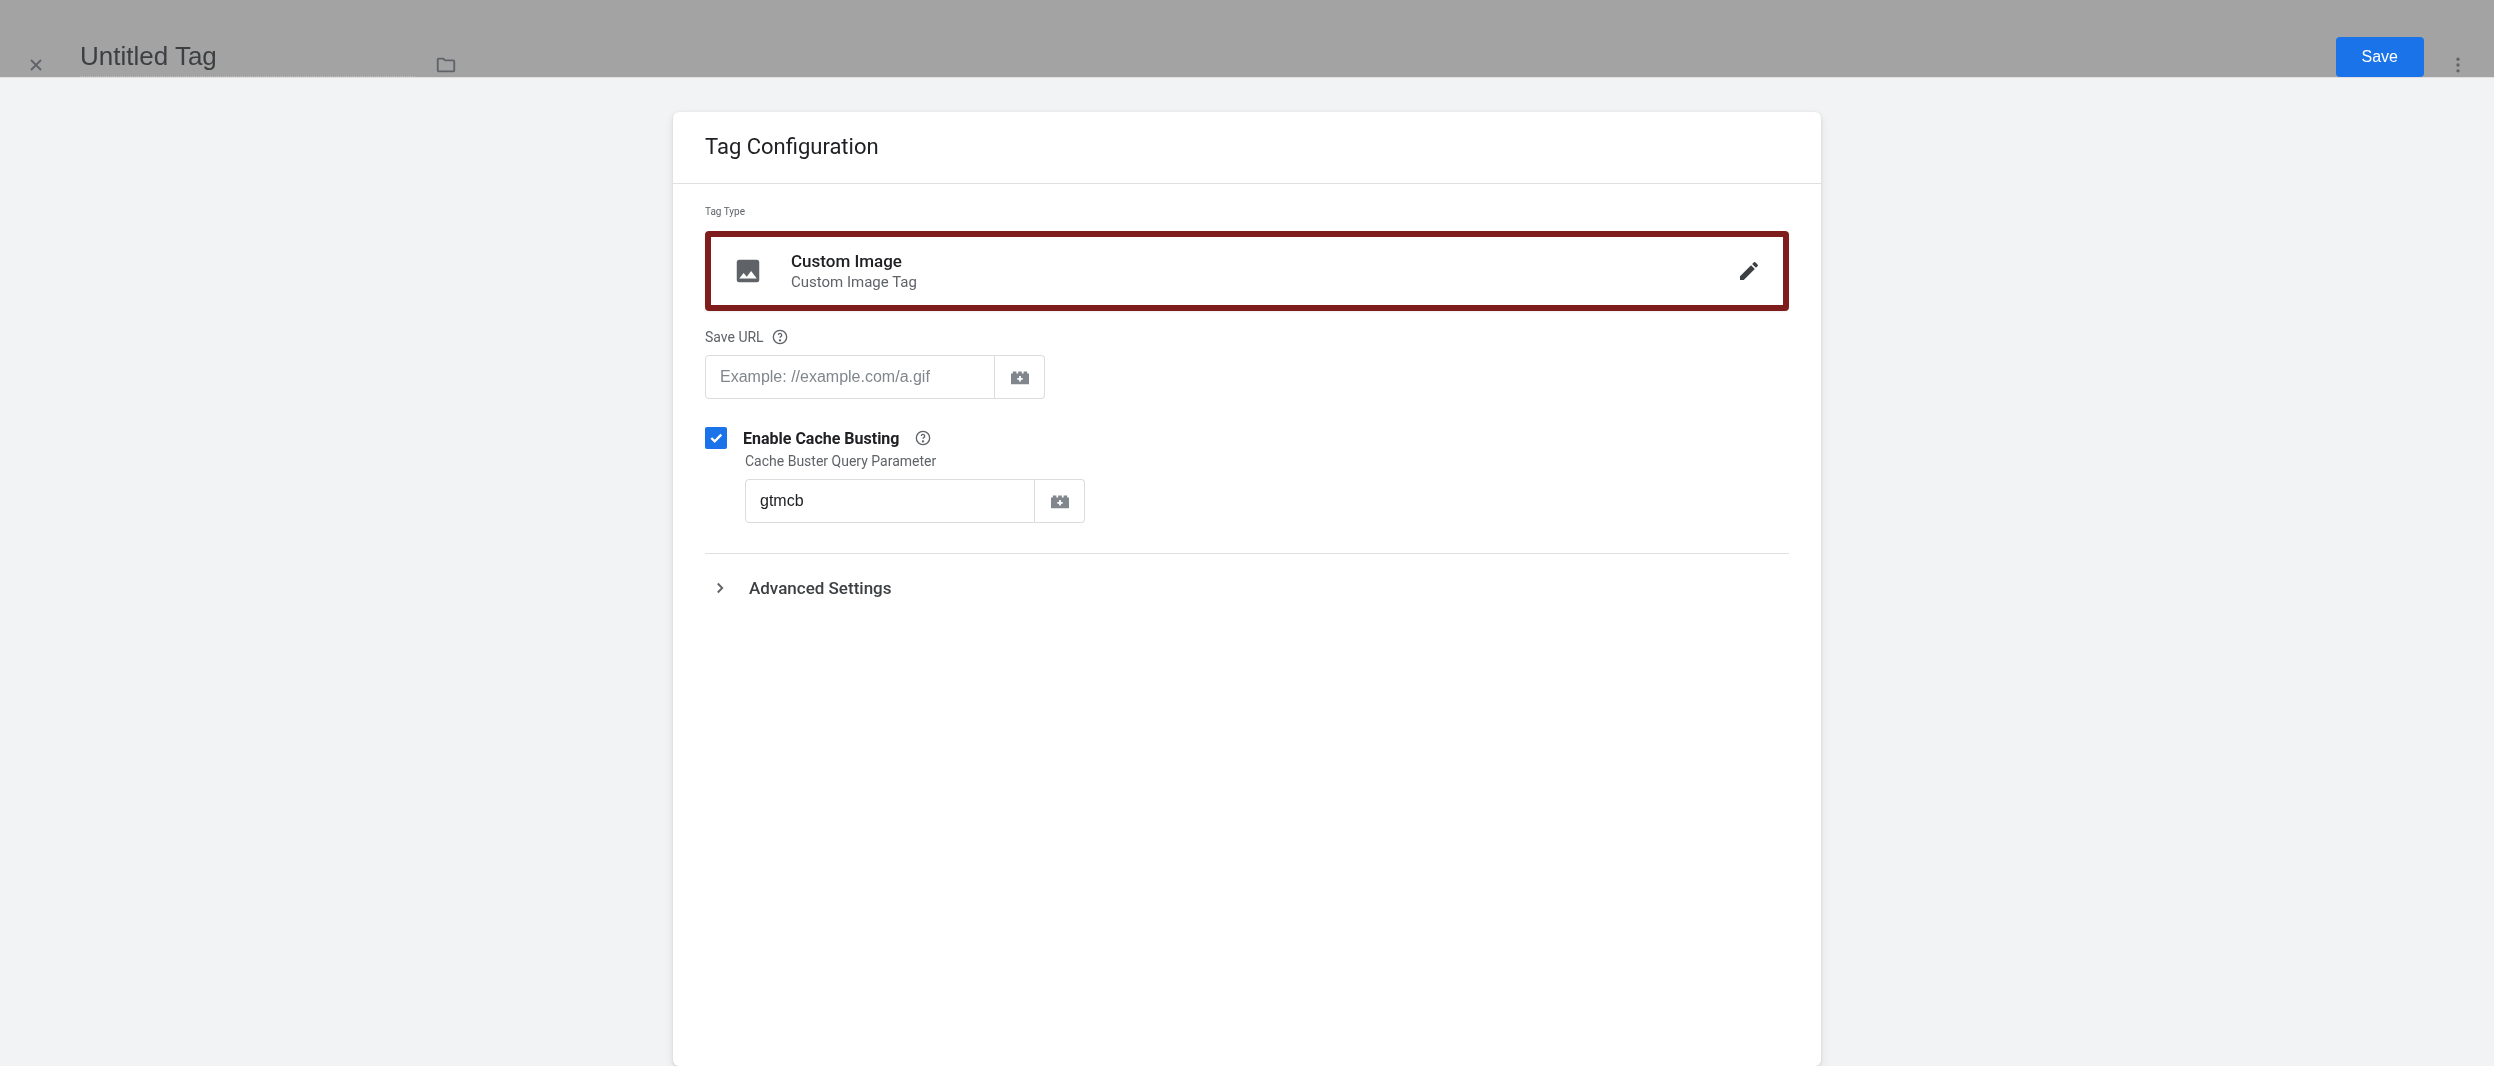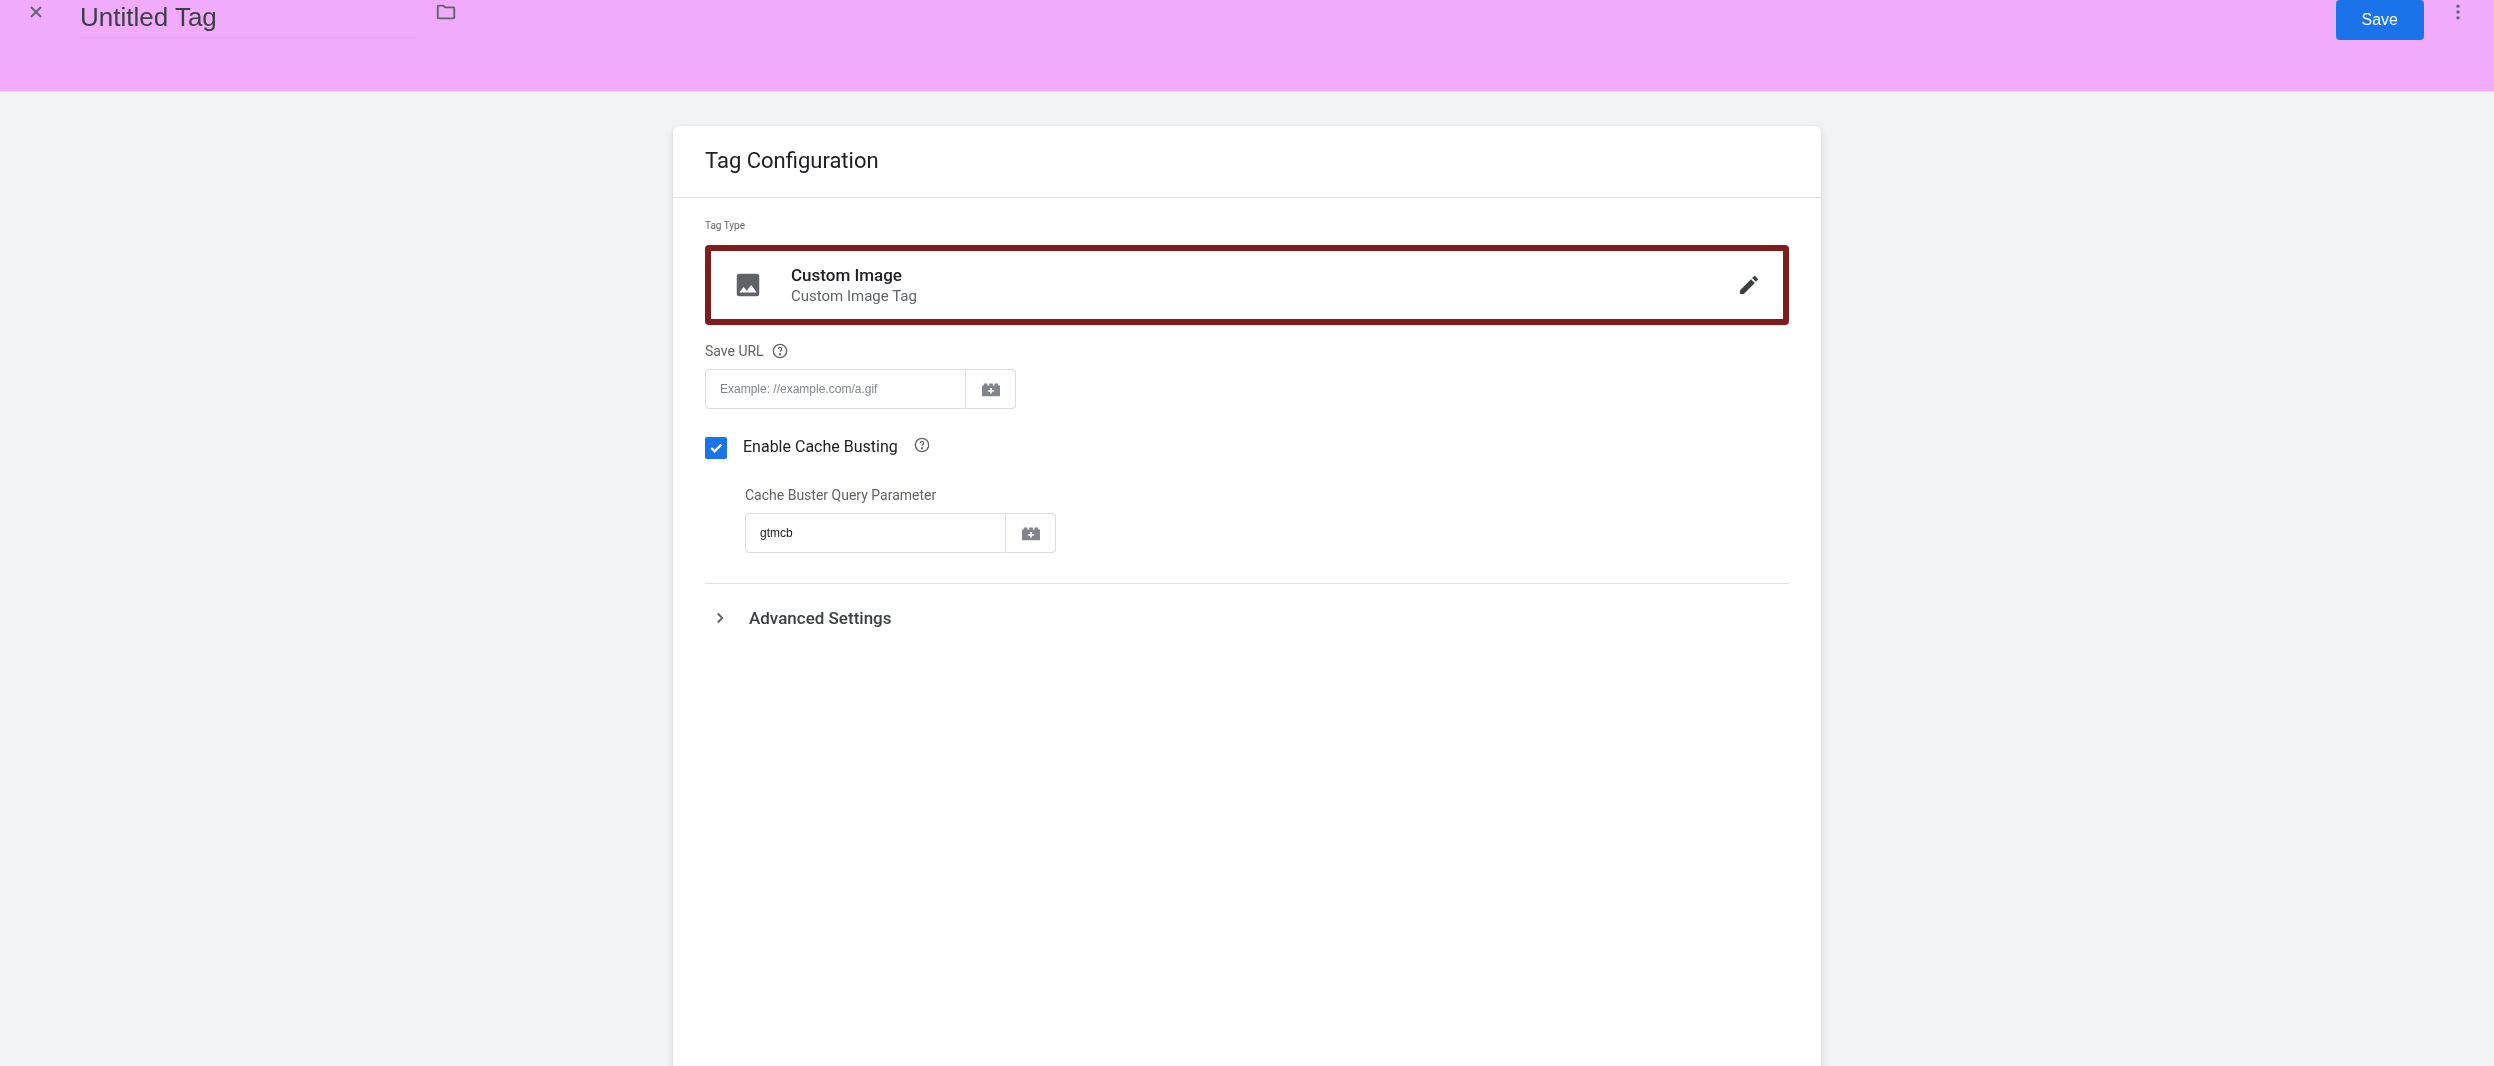--- a/index.html
+++ b/index.html
@@ -7,25 +7,25 @@
   body {
     font-family: "Google Sans", Roboto, Arial, sans-serif;
     background: #fff;
     color: #202124;
     font-size: 14px;
   }
 
   
   .header {
     display: flex;
-    align-items: flex-start;
-    height: 92px;
+    align-items: flex-end;
+    height: 78px;
     padding: 0 24px 0 24px;
     border-bottom: 1px solid #e0e0e0;
-    background: #f0abfc;
+    background: #a3a3a3;
   }
   .close-btn {
     width: 24px;
     height: 24px;
     display: flex;
     align-items: center;
     justify-content: center;
     cursor: pointer;
     color: #5f6368;
     margin-right: 32px;
@@ -156,44 +156,46 @@
 
   
   .input-group {
     display: flex;
     margin-bottom: 28px;
   }
   .text-input {
     border: 1px solid #dadce0;
     border-radius: 4px 0 0 4px;
     padding: 12px 14px;
-    font-size: 12px;
+    font-size: 16px;
     color: #202124;
     outline: none;
-    width: 261px;
+    width: 290px;
   }
   .text-input::placeholder { color: #80868b; }
   .var-btn {
     border: 1px solid #dadce0;
     border-left: none;
     border-radius: 0 4px 4px 0;
     background: #fff;
     width: 50px;
     display: flex;
     align-items: center;
     justify-content: center;
     cursor: pointer;
     color: #80868b;
   }
 
   
   .check-row {
     display: flex;
+    align-items: center;
     gap: 16px;
-    margin-bottom: 28px;
+    margin-bottom: 4px;
+    font-weight: bold;
   }
   .checkbox {
     width: 22px;
     height: 22px;
     background: #1a73e8;
     border-radius: 2px;
     display: flex;
     align-items: center;
     justify-content: center;
     cursor: pointer;

